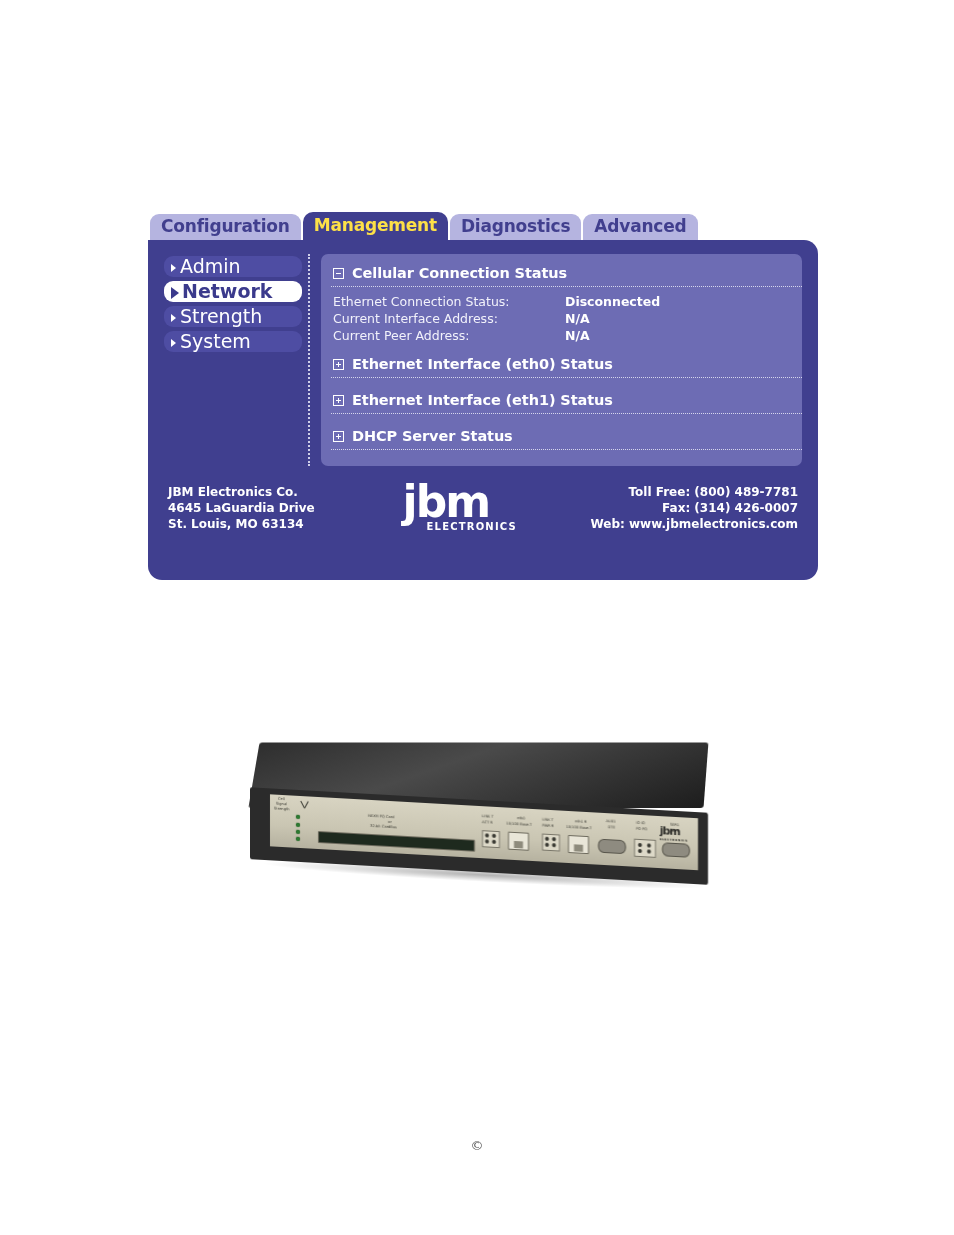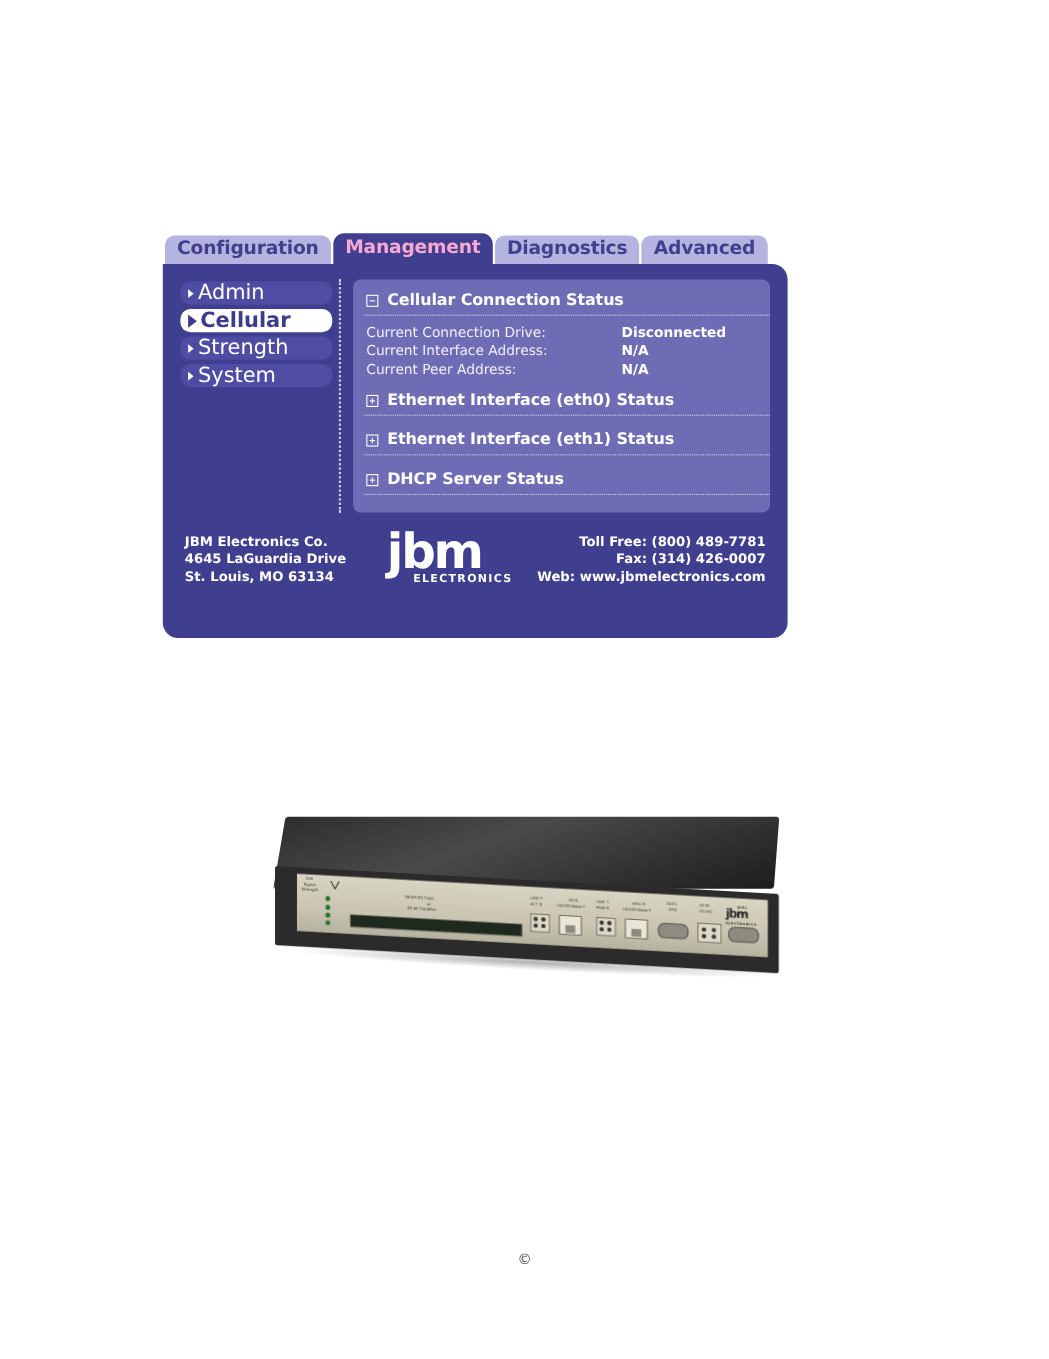--- a/index.html
+++ b/index.html
@@ -14,21 +14,21 @@
     position: relative;
     font-family: "DejaVu Sans", "Liberation Sans", sans-serif;
     overflow: hidden;
   }
 
   
   #app-window {
     position: absolute;
     left: 148px;
     top: 212px;
-    width: 568px;
+    width: 670px;
   }
 
   
   #tab-bar {
     position: relative;
     height: 28px;
     display: flex;
     align-items: flex-end;
     padding-left: 2px;
     z-index: 5;
@@ -45,21 +45,21 @@
     white-space: nowrap;
     box-sizing: border-box;
     cursor: pointer;
   }
   .tab.inactive {
     background: #b5b4e0;
     color: #413f8e;
   }
   .tab.active {
     background: #403f8f;
-    color: #f9a8d4;
+    color: #fde047;
     height: 28px;
     line-height: 27px;
     border-radius: 10px 10px 0 0;
   }
 
   
   #panel-body {
     background: #403f8f;
     border-radius: 0 14px 14px 14px;
     padding: 14px 16px 12px 16px;
@@ -433,21 +433,21 @@
 
   <div id="panel-body">
 
     <div id="panel-columns">
 
       <div id="sidebar">
         <div class="side-item normal">
           <span class="side-arrow"></span><span>Admin</span>
         </div>
         <div class="side-item selected">
-          <span class="side-arrow"></span><span>Cellular</span>
+          <span class="side-arrow"></span><span>Network</span>
         </div>
         <div class="side-item normal">
           <span class="side-arrow"></span><span>Strength</span>
         </div>
         <div class="side-item normal">
           <span class="side-arrow"></span><span>System</span>
         </div>
       </div>
 
       <div id="col-divider"></div>
@@ -455,21 +455,21 @@
       <div id="content-card">
 
         <div class="section-header">
           <span class="toggle-box"></span>
           <span>Cellular Connection Status</span>
         </div>
         <div class="dotted-rule"></div>
 
         <div class="status-table">
           <div class="status-row">
-            <div class="status-label">Current Connection Drive:</div>
+            <div class="status-label">Ethernet Connection Status:</div>
             <div class="status-value">Disconnected</div>
           </div>
           <div class="status-row">
             <div class="status-label">Current Interface Address:</div>
             <div class="status-value">N/A</div>
           </div>
           <div class="status-row">
             <div class="status-label">Current Peer Address:</div>
             <div class="status-value">N/A</div>
           </div>

